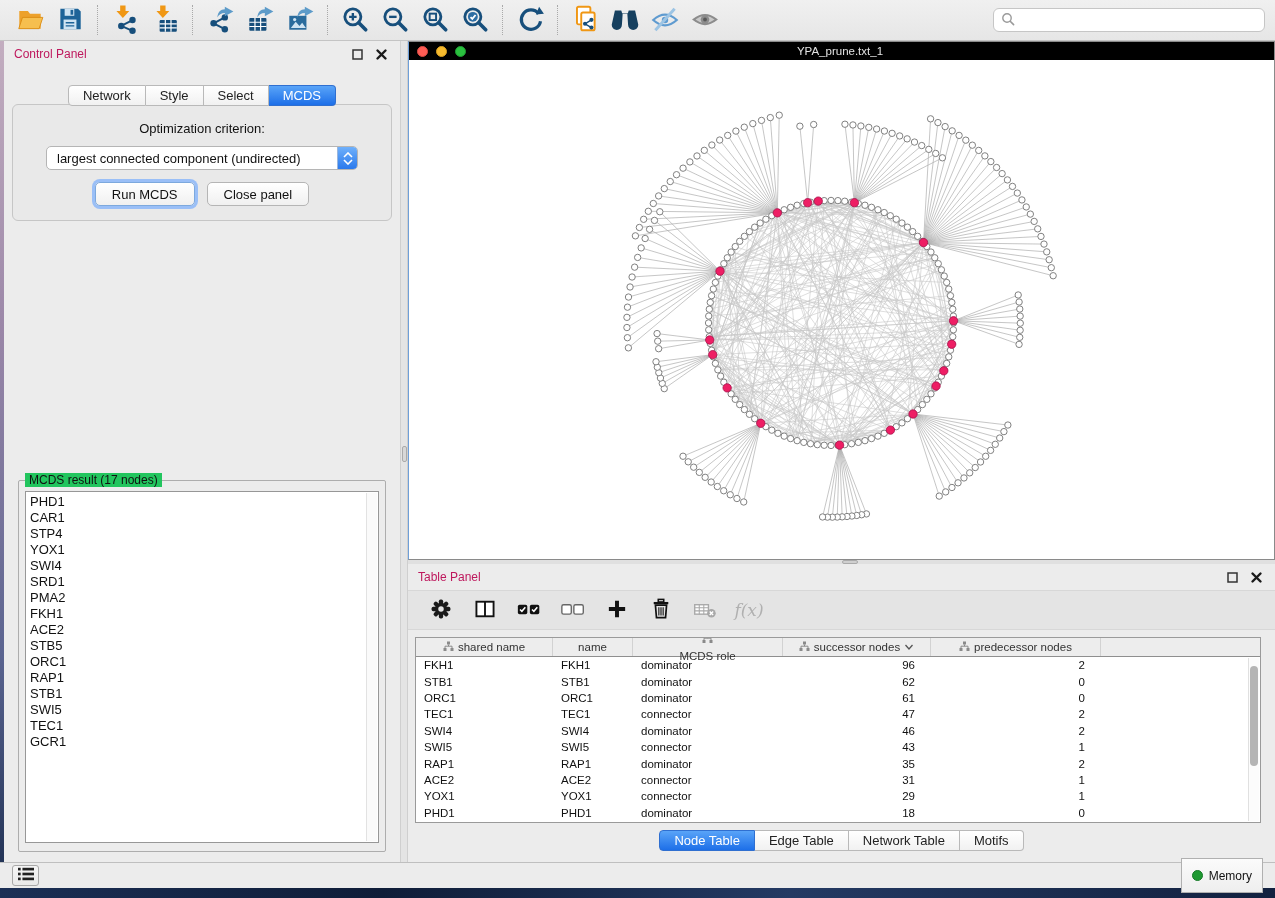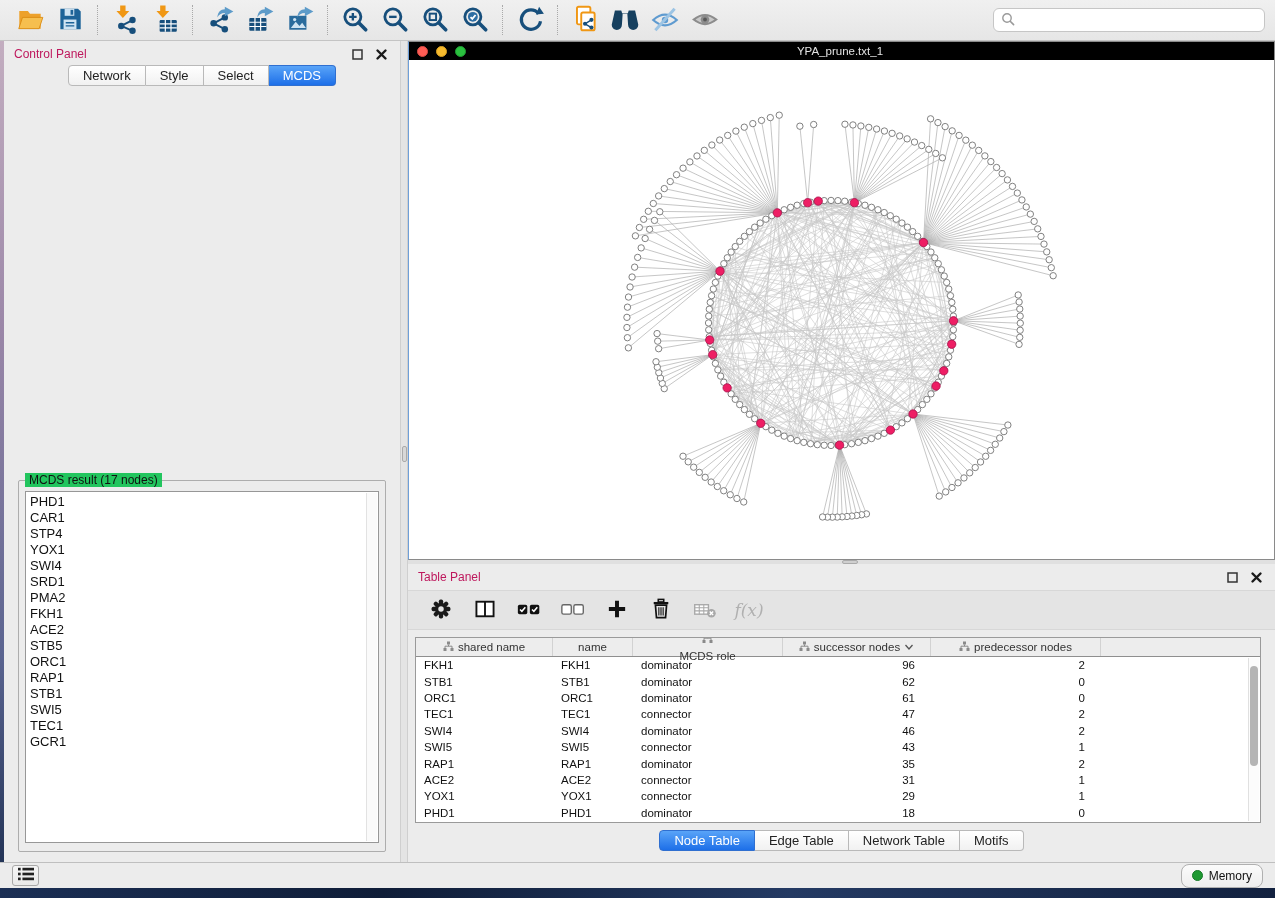--- a/index.html
+++ b/index.html
@@ -21,21 +21,21 @@
   
   .main { flex:1 1 auto; display:flex; min-height:0; }
   .wall-left { width:4px; background:linear-gradient(180deg,#c3aec0,#9b87a8 35%,#5a6490 75%,#233457); flex:0 0 auto; }
 
   
   .cpanel { width:396px; background:#ececec; flex:0 0 auto; display:flex; flex-direction:column; }
   .panel-head { height:24px; display:flex; align-items:center; padding:2px 12px 0 10px; gap:10px; }
   .panel-title { font-size:12px; color:#be185d; }
   .panel-head .spacer { flex:1; }
   .mini { width:14px; height:14px; background:none; border:none; display:flex; align-items:center; justify-content:center; cursor:pointer; }
-  .tabs-row { display:flex; justify-content:center; margin-top:0; position:relative; z-index:2; }
+  .tabs-row { display:flex; justify-content:center; margin-top:20px; position:relative; z-index:2; }
   .seg { display:flex; }
   .seg .tab { height:21px; padding:0 14px; background:linear-gradient(#ffffff,#f1f1f1); border:1px solid #b9b9b9;
               border-left-width:0; font-size:13px; display:flex; align-items:center; cursor:pointer; color:#222; }
   .seg .tab:first-child { border-left-width:1px; border-radius:4px 0 0 4px; }
   .seg .tab:last-child { border-radius:0 4px 4px 0; }
   .seg .tab.active { background:linear-gradient(#59a4f8,#1d6fe8); border-color:#2f6fd0; color:#fff; }
   .cp-card { margin:-2px 8px 0 8px; background:#e9e9e9; border:1px solid #c6c6c6; border-radius:6px;
              padding:16px 0 14px 0; }
   .opt-label { text-align:center; font-size:13px; color:#111; margin-bottom:10px; }
   .dropdown { margin:0 auto; width:312px; height:24px; background:#fff; border:1px solid #b5b5b5; border-radius:5px;
@@ -90,21 +90,21 @@
   .tb-scroll { position:absolute; top:20px; right:1px; bottom:1px; width:11px; background:#fcfcfc; border-left:1px solid #e0e0e0; }
   .tb-thumb { position:absolute; top:8px; right:1.5px; width:8px; height:100px; background:#b5b5b5; border-radius:4px; }
   .tp-tabs { display:flex; justify-content:center; margin-top:7px; }
 
   
   .statusbar { height:26px; background:#ececec; border-top:1px solid #bfbfbf; display:flex; align-items:center;
                padding:0 12px; flex:0 0 auto; }
   .sb-left { width:27px; height:21px; border:1px solid #a8a8a8; border-radius:3px; background:linear-gradient(#f6f6f6,#e9e9e9);
              display:flex; align-items:center; justify-content:center; cursor:pointer; }
   .statusbar .spacer { flex:1; }
-  .mem-btn { height:24px; padding:0 10px; background:linear-gradient(#fbfbfb,#eee); border:1px solid #b0b0b0; border-radius:8px;
+  .mem-btn { height:35px; padding:0 10px; background:linear-gradient(#fbfbfb,#eee); border:1px solid #b0b0b0; border-radius:0;
              display:flex; align-items:center; gap:6px; font-size:12px; color:#111; cursor:pointer; }
   .mem-dot { width:11px; height:11px; border-radius:50%; background:#1f9932; border:1px solid #157a26; }
   .wall-bottom { height:10px; flex:0 0 auto; }
 </style>
 </head>
 <body>
 
 <div class="screen">
 
   <div class="toolbar">
@@ -266,20 +266,38 @@
           </button>
       </div>
       <div class="tabs-row">
           <div class="seg">
             <button class="tab">Network</button>
             <button class="tab">Style</button>
             <button class="tab">Select</button>
             <button class="tab active">MCDS</button>
           </div>
         </div>
+      <div class="cp-card">
+        <div class="opt-label">Optimization criterion:</div>
+        <div class="dropdown">
+          <span class="val">largest connected component (undirected)</span>
+          <span class="dd-step">
+            <svg width="10" height="6" viewBox="0 0 10 6">
+                <path d="M1 5 L5 1 L9 5" fill="none" stroke="#fff" stroke-width="1.6"></path>
+              </svg>
+            <svg width="10" height="6" viewBox="0 0 10 6">
+                <path d="M1 1 L5 5 L9 1" fill="none" stroke="#fff" stroke-width="1.6"></path>
+              </svg>
+          </span>
+        </div>
+        <div class="btn-row">
+          <button class="mac-btn focused">Run MCDS</button>
+          <button class="mac-btn">Close panel</button>
+        </div>
+      </div>
       <div class="cp-fill"></div>
       <div class="fieldset">
         <span class="legend">MCDS result (17 nodes)</span>
         <div class="listbox">
           <div class="items">
               <div class="list-item">PHD1</div>
               <div class="list-item">CAR1</div>
               <div class="list-item">STP4</div>
               <div class="list-item">YOX1</div>
               <div class="list-item">SWI4</div>

